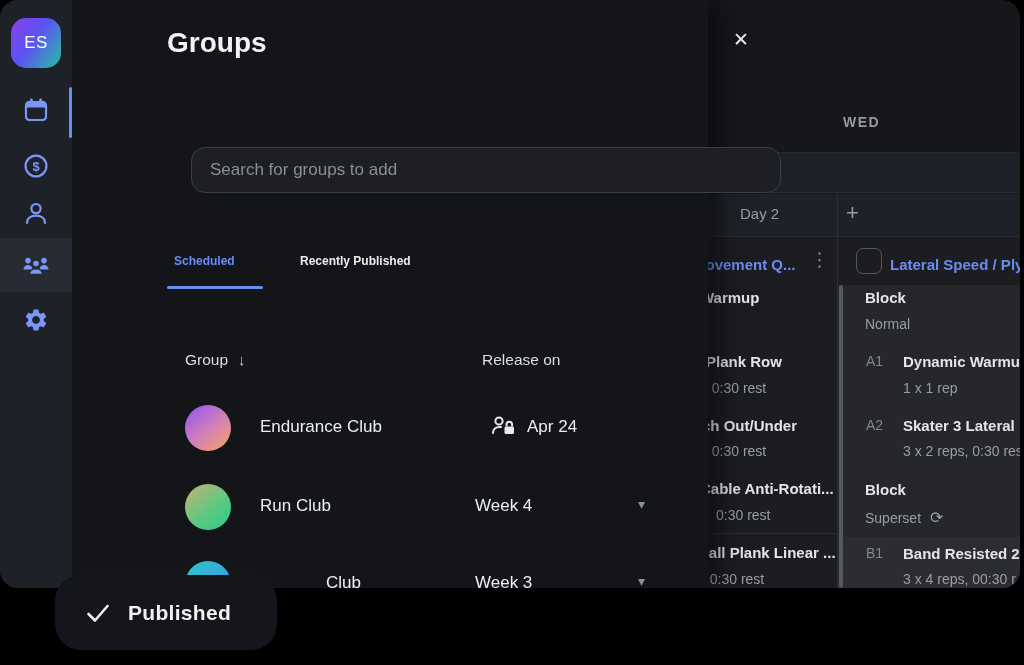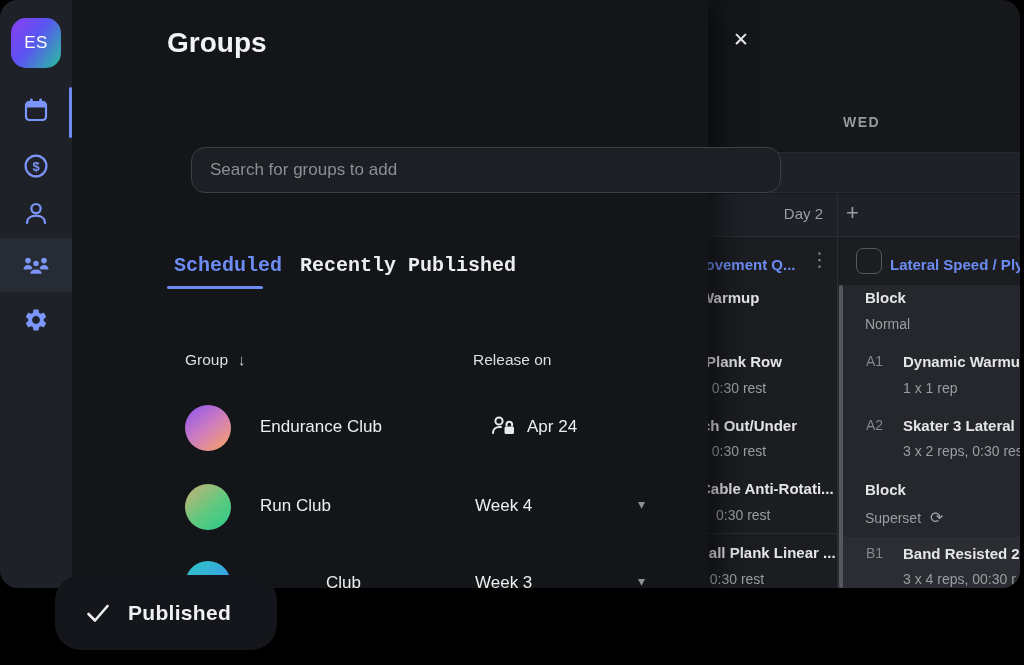--- a/index.html
+++ b/index.html
@@ -12,21 +12,21 @@
   .window { position:absolute; left:0; top:0; width:1020px; height:588px;
             background:#15171b; border-radius:18px; overflow:hidden; }
 
   
   .cal-wed { position:absolute; left:843px; top:114px; font-size:14px; font-weight:700;
              letter-spacing:1.5px; color:#96989d; }
   .cal-band { position:absolute; left:700px; top:152px; width:320px; height:41px;
               background:#1e2127; border-top:1px solid #26292f; border-bottom:1px solid #2a2d33; }
   .cal-dayrow { position:absolute; left:700px; top:194px; width:320px; height:43px;
                 background:#1e2127; border-bottom:1px solid #2a2d33; }
-  .cal-daylabel { position:absolute; left:40px; top:11px; width:83px; text-align:right;
+  .cal-daylabel { position:absolute; left:40px; top:11px; width:83px; text-align:left;
                   font-size:15px; color:#9a9da2; }
   .cal-plus { position:absolute; left:146px; top:6px; font-size:22px; font-weight:300; color:#9a9da2; }
   .vdiv { position:absolute; left:837px; top:194px; width:1px; height:394px; background:#2b2e34; }
   .leftcol { position:absolute; left:700px; top:237px; width:137px; height:351px; background:#1b1d21; }
   .leftcol-sep { position:absolute; left:700px; top:533px; width:137px; height:1px; background:#2a2d33; }
   .rightcol-head { position:absolute; left:838px; top:237px; width:182px; height:48px; background:#1b1d21; }
   .rightcard { position:absolute; left:838px; top:285px; width:182px; height:303px; background:#25272c; }
   .rightcard-b1 { position:absolute; left:838px; top:537px; width:182px; height:51px; background:#2b2d32; }
   .graybar { position:absolute; left:839px; top:285px; width:4px; height:303px; background:#55585e; border-radius:2px; }
   .cardtitle { font-size:15px; font-weight:700; color:#6d8cf3; white-space:nowrap; }
@@ -55,22 +55,22 @@
   .modal { position:absolute; left:72px; top:0; width:636px; height:588px; background:#131519;
            box-shadow:10px 0 28px rgba(0,0,0,.55); }
   .modal-title { position:absolute; left:95px; top:27px; font-size:28px; font-weight:700; color:#f2f3f4; }
   .modal-close { position:absolute; left:655px; top:26px; width:28px; height:28px; border:none;
                  background:transparent; color:#e8e9ea; font-size:19px; cursor:pointer; line-height:28px; text-align:center; }
   .modal-sub { position:absolute; left:95px; top:104px; font-size:16px; color:#c8cacd; }
   .search { position:absolute; left:95px; top:147px; width:590px; height:46px; border-radius:14px;
             background:#1d1f24; border:1px solid #3c3f45; color:#dfe1e4; font-size:17px;
             padding:0 18px; outline:none; font-family:"Liberation Sans",sans-serif;margin-left:24px; }
   .search::placeholder { color:#8b8e93; }
-  .tab { position:absolute; top:254px; background:transparent; border:none; font-size:20px;
-         cursor:pointer; font-family:Liberation Mono, monospace; }
+  .tab { position:absolute; top:254px; background:transparent; border:none; font-size:12px;
+         cursor:pointer; font-family:Liberation Sans, sans-serif; }
   .tab.active { color:#6d8cf3; font-weight:700; }
   .tab.idle { color:#eceded; font-weight:700; }
   .tab-underline { position:absolute; left:95px; top:286px; width:96px; height:3px;
                    background:#6d8cf3; border-radius:2px; }
   .thead { position:absolute; top:351px; font-size:15.5px; color:#dcdee0; }
   .sortarrow { font-size:15px; color:#c8cacd; margin-left:10px; }
   .grow { position:absolute; left:95px; width:520px; height:64px; cursor:pointer; }
   .gcircle { position:absolute; left:18px; top:0; width:46px; height:46px; border-radius:50%; }
   .gname { position:absolute; left:93px; top:12px; font-size:17px; color:#eceef0; white-space:nowrap; }
   .grelease { position:absolute; left:308px; top:12px; font-size:17px; color:#eceef0; white-space:nowrap; }
@@ -139,21 +139,21 @@
       <button class="modal-close">✕</button>
       <input class="search" type="text" placeholder="Search for groups to add" style="">
 
       <button class="tab active" style="left:102px;">Scheduled</button>
       <button class="tab idle" style="left:228px;">Recently Published</button>
       <div class="tab-underline"></div>
 
       <div class="thead" style="left:113px;">
         <span>Group</span><span class="sortarrow">↓</span>
       </div>
-      <div class="thead" style="left:401px;">Release on</div>
+      <div class="thead" style="left:410px;">Release on</div>
 
       <div class="grow" style="top:405px;text-align:center;">
         <div class="gcircle" style="background:linear-gradient(140deg,#9257ef 5%,#cf7ebc 50%,#f59e6e 92%);"></div>
         <div class="gname">Endurance Club</div>
         <svg class="lockicon" width="28" height="26" viewBox="0 0 28 26">
           <circle cx="9" cy="8" r="3.6" fill="none" stroke="#e8e9ea" stroke-width="2"></circle>
           <path d="M3 20 c0-4 3-6 6.5-6 h1.5" fill="none" stroke="#e8e9ea" stroke-width="2" stroke-linecap="round"></path>
           <path d="M16.5 13.5 v-2 a2.8 2.8 0 0 1 5.6 0 v2" fill="none" stroke="#e8e9ea" stroke-width="2"></path>
           <rect x="14.5" y="13.5" width="9.5" height="7.5" rx="1.6" fill="#e8e9ea"></rect>
         </svg>

